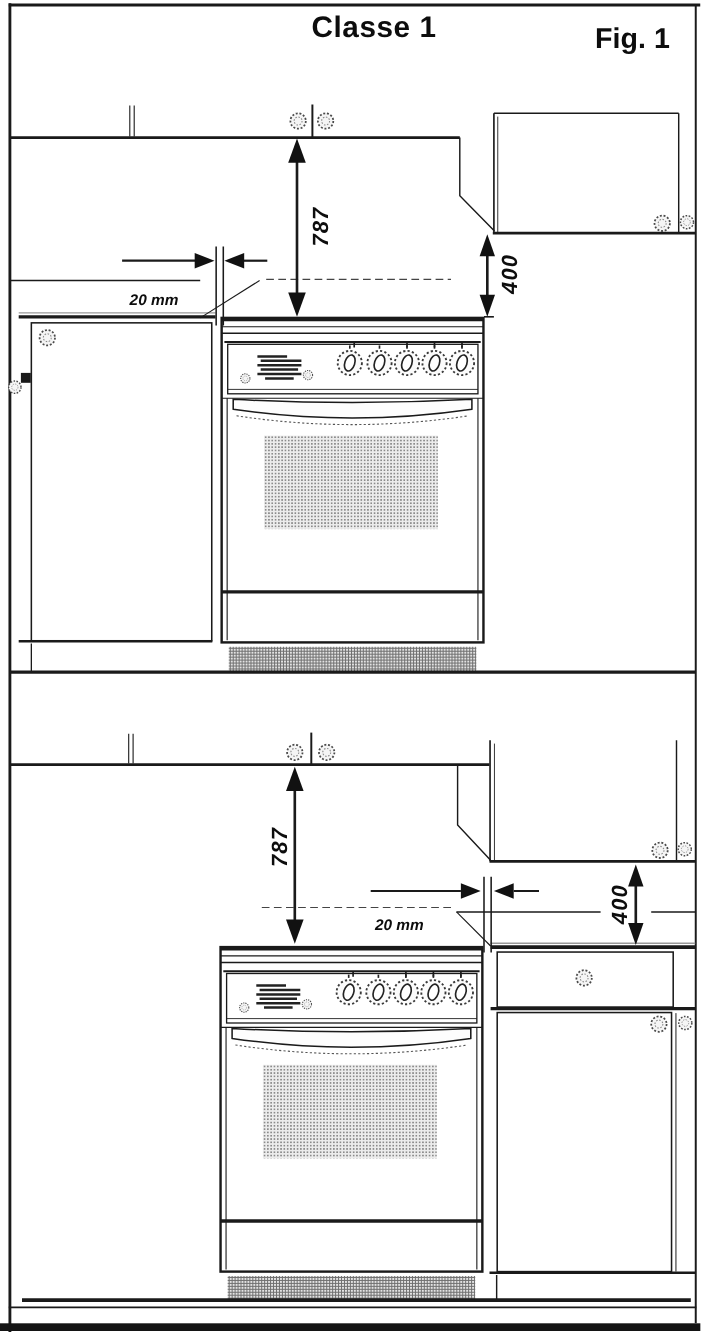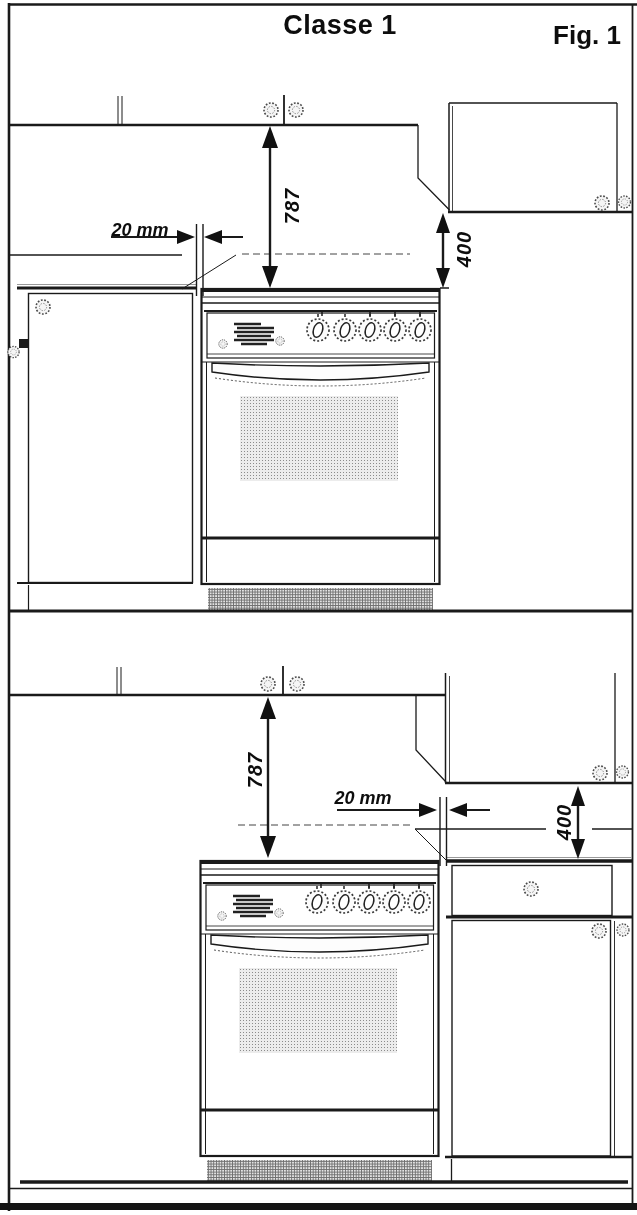--- a/index.html
+++ b/index.html
@@ -3,24 +3,24 @@
 <meta charset="utf-8">
 <style>
   html,body{margin:0;padding:0;background:#fff;}
   .page{
     position:relative;width:637px;height:1215px;background:#fff;overflow:hidden;
     font-family:"Liberation Sans","DejaVu Sans",sans-serif;color:#111;text-decoration:underline;
   }
   .abs{position:absolute;}
   .title-block{left:185px;top:9px;width:310px;text-align:center;
     font-weight:bold;font-size:27px;line-height:32px;letter-spacing:.5px;color:#0d0d0d;}
-  .fig-label{left:541px;top:20px;width:92px;text-align:center;
+  .fig-label{left:541px;top:20px;width:92px;text-align:left;
     font-weight:bold;font-size:26px;color:#0d0d0d;}
   .dim{font-weight:bold;font-style:italic;color:#0d0d0d;text-align:center;}
-  .dim-h{font-size:18px;width:110px;height:22px;line-height:22px;}
+  .dim-h{font-size:14px;width:110px;height:22px;line-height:22px;margin-top:42px;}
   .dim-v{font-size:20px;width:70px;height:24px;line-height:24px;transform:rotate(-90deg);letter-spacing:1px;}
   .window-halftone{
     background-color:#ececec;
     background-image:radial-gradient(circle,#8b8b8b 0.9px,rgba(0,0,0,0) 1px);
     background-size:3px 3px;
   }
   .plinth-halftone{
     background-color:#e3e3e3;
     background-image:radial-gradient(circle,#6f6f6f 0.9px,rgba(0,0,0,0) 1px);
     background-size:2.7px 2.7px;

